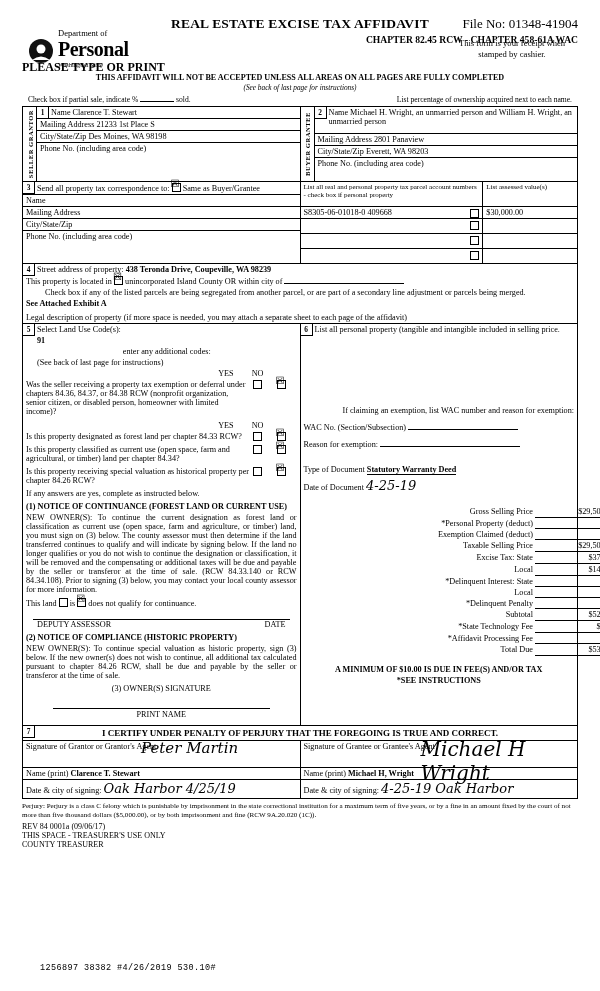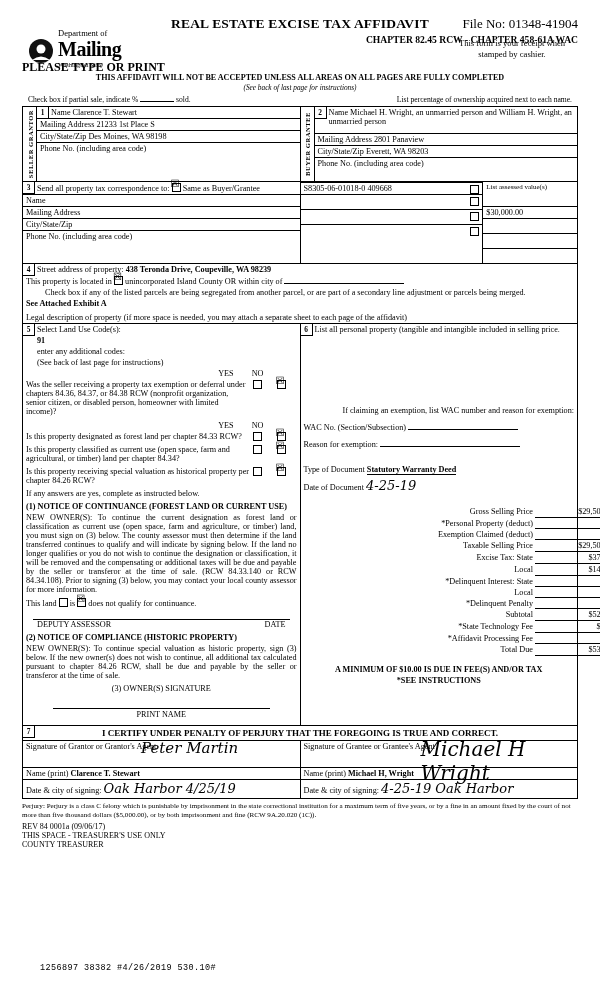--- a/index.html
+++ b/index.html
@@ -56,21 +56,21 @@
         <span>01348-41904</span>
       </div>
       <div class="logo">
         <svg class="logo-mark" viewBox="0 0 26 26">
           <circle cx="13" cy="13" r="12" fill="#111"></circle>
           <circle cx="13" cy="11" r="4.5" fill="#fff"></circle>
           <path d="M4 22 q9 -7 18 0 z" fill="#fff"></path>
         </svg>
         <div style="margin-left:30px;">
           <div class="dept">Department of</div>
-          <div class="rev">Mailing</div>
+          <div class="rev">Personal</div>
           <div class="wash">Washington State</div>
         </div>
       </div>
       <div class="title">REAL ESTATE EXCISE TAX AFFIDAVIT</div>
       <div class="subtitle">CHAPTER 82.45 RCW - CHAPTER 458-61A WAC</div>
       <div class="receipt">This form is your receipt when stamped by cashier.</div>
       <div class="typeprint">PLEASE TYPE OR PRINT</div>
     </div>
 
     <div class="warn">THIS AFFIDAVIT WILL NOT BE ACCEPTED UNLESS ALL AREAS ON ALL PAGES ARE FULLY COMPLETED</div>
@@ -166,20 +166,21 @@
           </div>
           <div class="fld hline" style="height:15px;">
             <span class="lbl">Phone No. (including area code)</span>
             <span class="val"></span>
           </div>
         </div>
 
         <div class="col vline" style="width:50%;">
           <div class="cellrow" style="height:100%;">
             <div style="width:66%;">
+              <div class="fld tiny" style="height:22px;">List all real and personal property tax parcel account numbers - check box if personal property</div>
               <div class="fld hline">
                 <span class="val">S8305-06-01018-0  409668</span>
                 <span class="chk" style="float:right;margin-top:1px;"></span>
               </div>
               <div class="fld hline" style="height:12px;">
                 <span class="val"></span>
                 <span class="chk" style="float:right;margin-top:1px;"></span>
               </div>
               <div class="fld hline" style="height:12px;">
                 <span class="val"></span>
@@ -219,21 +220,21 @@
         <div class="fld b" style="padding-bottom:4px;">See Attached Exhibit A</div>
         <div class="fld">Legal description of property (if more space is needed, you may attach a separate sheet to each page of the affidavit)</div>
       </div>
 
       <div class="cellrow hline">
 
         <div class="col" style="width:50%;position:relative;">
           <div class="numbox">5</div>
           <div class="fld" style="padding-left:14px;">Select Land Use Code(s):</div>
           <div class="fld b" style="padding-left:14px;">91</div>
-          <div class="fld" style="padding-left:14px;">enter any additional codes:</div>
+          <div class="fld" style="padding-left:14px;text-align:center;">enter any additional codes:</div>
           <div class="fld" style="padding-left:14px;">(See back of last page for instructions)</div>
 
           <div class="fld" style="text-align:right;padding-right:36px;">
             <span style="margin-right:16px;">YES</span>
             <span>NO</span>
           </div>
           <div class="fld" style="position:relative;padding-right:50px;">
             <span>Was the seller receiving a property tax exemption or deferral under chapters 84.36, 84.37, or 84.38 RCW (nonprofit organization, senior citizen, or disabled person, homeowner with limited income)?</span>
             <span class="chk" style="position:absolute;right:38px;top:1px;"></span>
             <span class="chk on" style="position:absolute;right:14px;top:1px;"></span>

